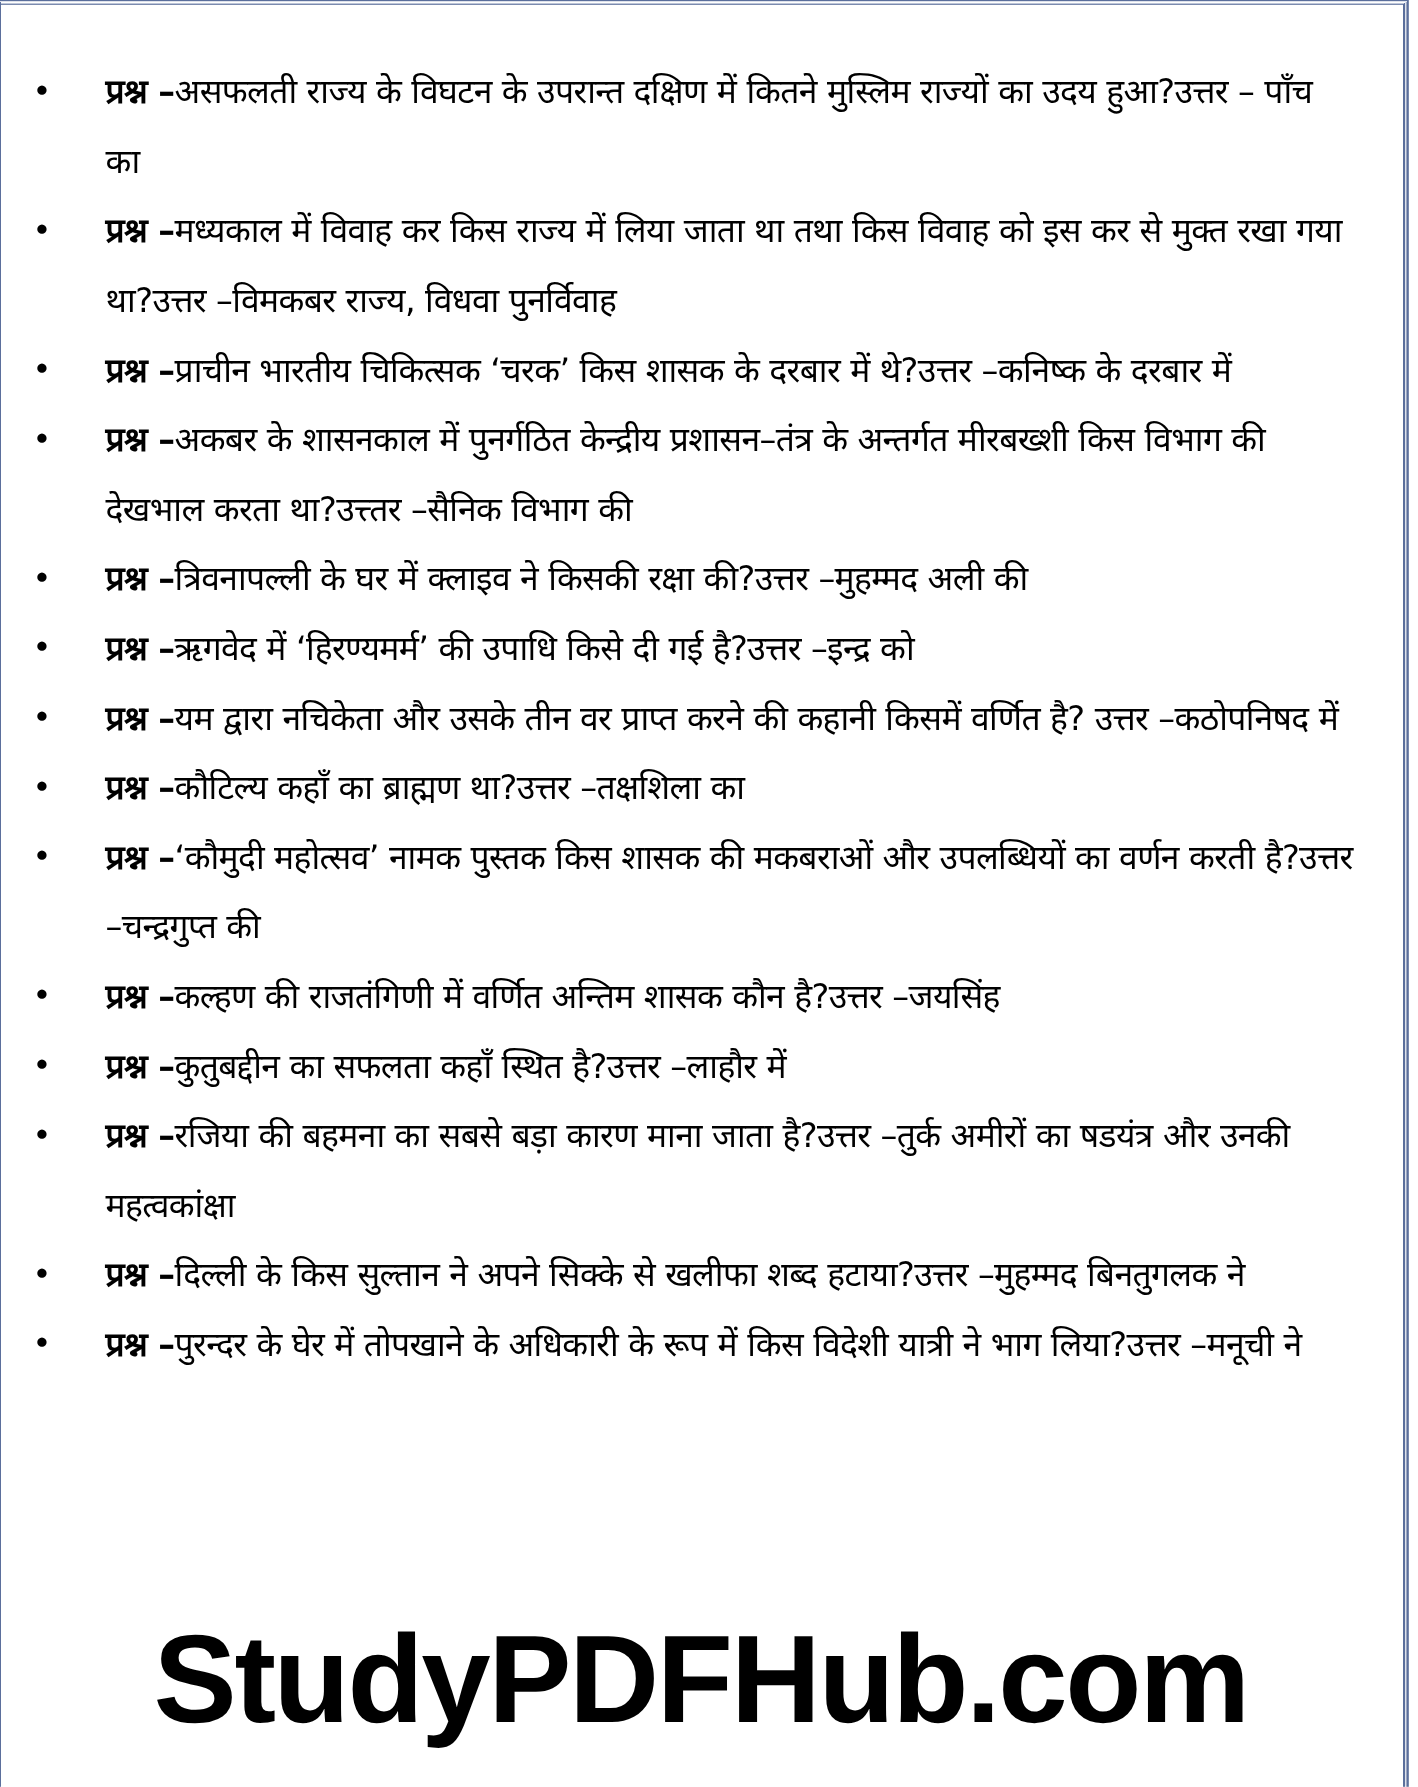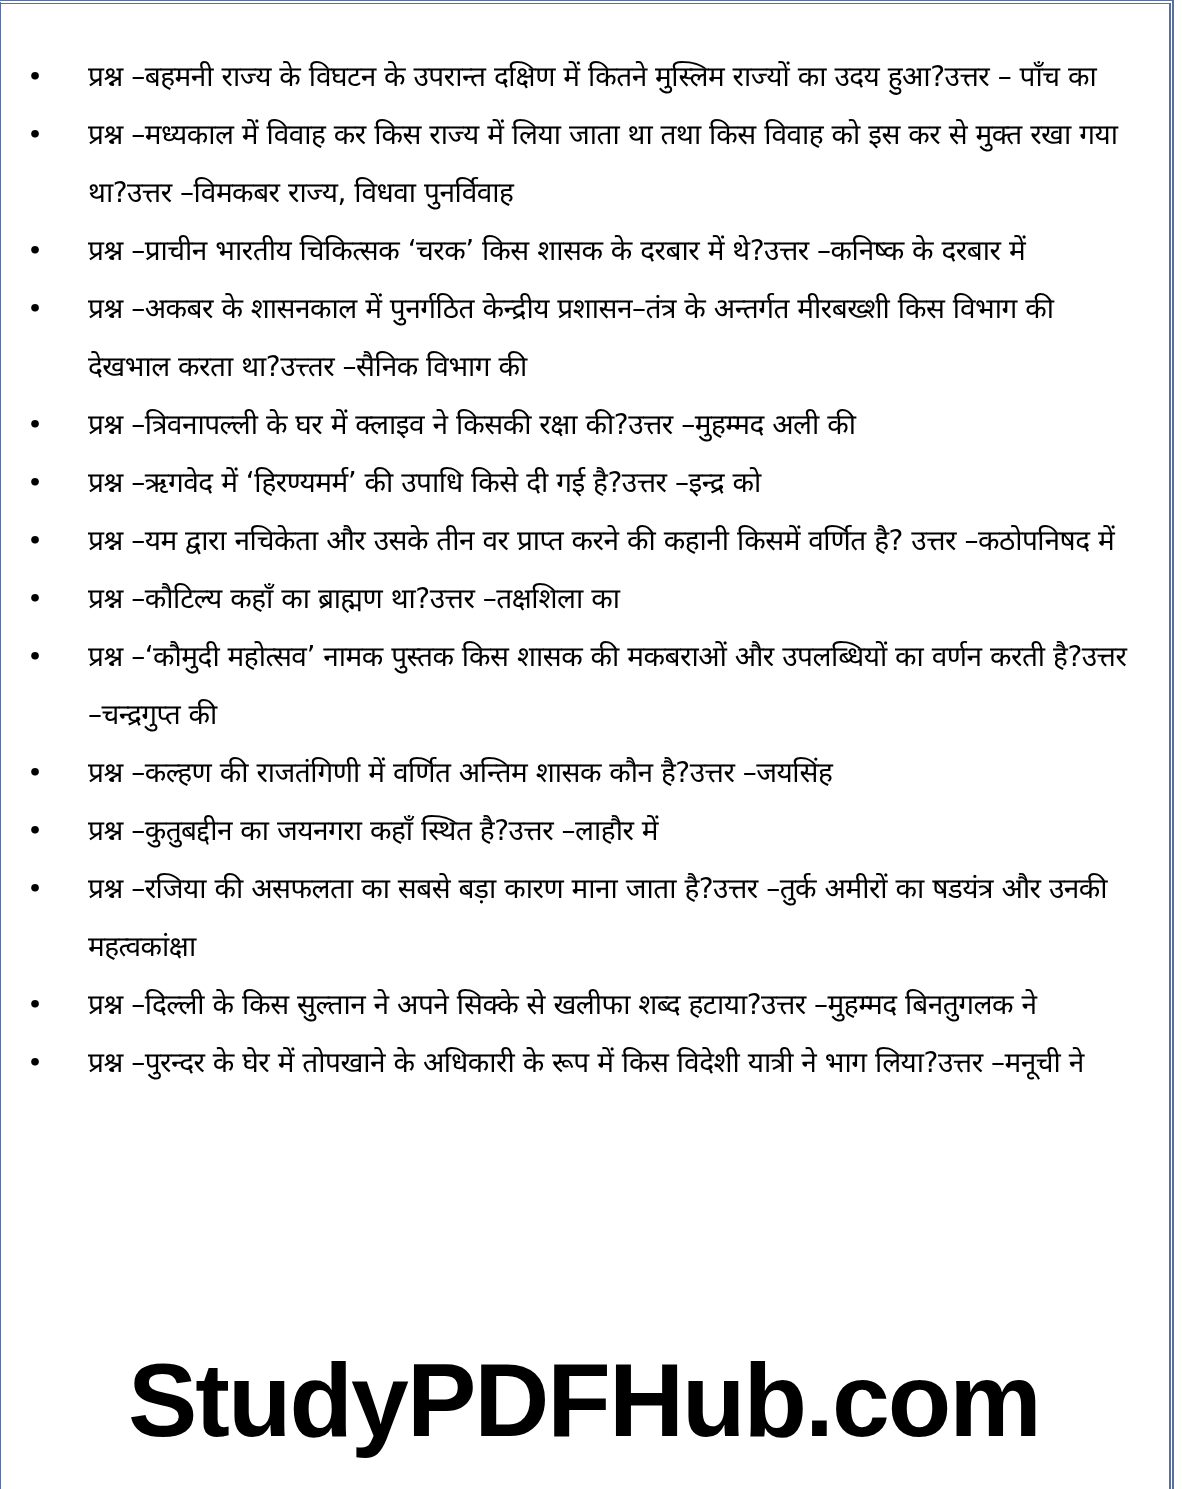--- a/index.html
+++ b/index.html
@@ -22,46 +22,46 @@
     padding-left: 88px;
     padding-right: 20px;
     font-size: 28px;
     line-height: 58px;
     letter-spacing: -0.5px;
   }
   li.qa-item .bullet {
     position: absolute; left: 28px; top: 0;
     font-size: 22px; font-weight: bold;
   }
-  .q-label { font-weight: normal; }
+  .q-label { font-weight: bold; }
   .answer { font-weight: normal; margin-top: 32px; }
   .watermark {
     position: absolute; left: 128px; top: 1348px;
     font-family: "Liberation Sans", sans-serif;
     font-weight: bold; font-size: 104px; letter-spacing: -2px;
     color: #000; line-height: 1; white-space: nowrap;
   }
 </style>
 </head>
 <body>
 
 <div class="page-border"></div>
 
 <div class="content">
   <ul class="qa-list">
-    <li class="qa-item"><span class="bullet">•</span><span class="q-label">प्रश्न –</span><span>बहमनी राज्य के विघटन के उपरान्त दक्षिण में कितने मुस्लिम राज्यों का उदय हुआ?</span><span class="answer">उत्तर – पाँच का</span></li>
+    <li class="qa-item"><span class="bullet">•</span><span class="q-label">प्रश्न –</span><span>असफलती राज्य के विघटन के उपरान्त दक्षिण में कितने मुस्लिम राज्यों का उदय हुआ?</span><span class="answer">उत्तर – पाँच का</span></li>
     <li class="qa-item"><span class="bullet">•</span><span class="q-label">प्रश्न –</span><span>मध्यकाल में विवाह कर किस राज्य में लिया जाता था तथा किस विवाह को इस कर से मुक्त रखा गया था?</span><span class="answer">उत्तर –विमकबर राज्य, विधवा पुनर्विवाह</span></li>
     <li class="qa-item"><span class="bullet">•</span><span class="q-label">प्रश्न –</span><span>प्राचीन भारतीय चिकित्सक ‘चरक’ किस शासक के दरबार में थे?</span><span class="answer">उत्तर –कनिष्क के दरबार में</span></li>
     <li class="qa-item"><span class="bullet">•</span><span class="q-label">प्रश्न –</span><span>अकबर के शासनकाल में पुनर्गठित केन्द्रीय प्रशासन–तंत्र के अन्तर्गत मीरबख्शी किस विभाग की देखभाल करता था?</span><span class="answer">उत्त्तर –सैनिक विभाग की</span></li>
     <li class="qa-item"><span class="bullet">•</span><span class="q-label">प्रश्न –</span><span>त्रिवनापल्ली के घर में क्लाइव ने किसकी रक्षा की?</span><span class="answer">उत्तर –मुहम्मद अली की</span></li>
     <li class="qa-item"><span class="bullet">•</span><span class="q-label">प्रश्न –</span><span>ऋगवेद में ‘हिरण्यमर्म’ की उपाधि किसे दी गई है?</span><span class="answer">उत्तर –इन्द्र को</span></li>
     <li class="qa-item"><span class="bullet">•</span><span class="q-label">प्रश्न –</span><span>यम द्वारा नचिकेता और उसके तीन वर प्राप्त करने की कहानी किसमें वर्णित है? </span><span class="answer">उत्तर –कठोपनिषद में</span></li>
     <li class="qa-item"><span class="bullet">•</span><span class="q-label">प्रश्न –</span><span>कौटिल्य कहाँ का ब्राह्मण था?</span><span class="answer">उत्तर –तक्षशिला का</span></li>
     <li class="qa-item"><span class="bullet">•</span><span class="q-label">प्रश्न –</span><span>‘कौमुदी महोत्सव’ नामक पुस्तक किस शासक की मकबराओं और उपलब्धियों का वर्णन करती है?</span><span class="answer">उत्तर –चन्द्रगुप्त की</span></li>
     <li class="qa-item"><span class="bullet">•</span><span class="q-label">प्रश्न –</span><span>कल्हण की राजतंगिणी में वर्णित अन्तिम शासक कौन है?</span><span class="answer">उत्तर –जयसिंह</span></li>
-    <li class="qa-item"><span class="bullet">•</span><span class="q-label">प्रश्न –</span><span>कुतुबद्दीन का जयनगरा कहाँ स्थित है?</span><span class="answer">उत्तर –लाहौर में</span></li>
-    <li class="qa-item"><span class="bullet">•</span><span class="q-label">प्रश्न –</span><span>रजिया की असफलता का सबसे बड़ा कारण माना जाता है?</span><span class="answer">उत्तर –तुर्क अमीरों का षडयंत्र और उनकी महत्वकांक्षा</span></li>
+    <li class="qa-item"><span class="bullet">•</span><span class="q-label">प्रश्न –</span><span>कुतुबद्दीन का सफलता कहाँ स्थित है?</span><span class="answer">उत्तर –लाहौर में</span></li>
+    <li class="qa-item"><span class="bullet">•</span><span class="q-label">प्रश्न –</span><span>रजिया की बहमना का सबसे बड़ा कारण माना जाता है?</span><span class="answer">उत्तर –तुर्क अमीरों का षडयंत्र और उनकी महत्वकांक्षा</span></li>
     <li class="qa-item"><span class="bullet">•</span><span class="q-label">प्रश्न –</span><span>दिल्ली के किस सुल्तान ने अपने सिक्के से खलीफा शब्द हटाया?</span><span class="answer">उत्तर –मुहम्मद बिनतुगलक ने</span></li>
     <li class="qa-item"><span class="bullet">•</span><span class="q-label">प्रश्न –</span><span>पुरन्दर के घेर में तोपखाने के अधिकारी के रूप में किस विदेशी यात्री ने भाग लिया?</span><span class="answer">उत्तर –मनूची ने</span></li>
   </ul>
 </div>
 
 <div class="watermark">StudyPDFHub.com</div>
 
 </body></html>

